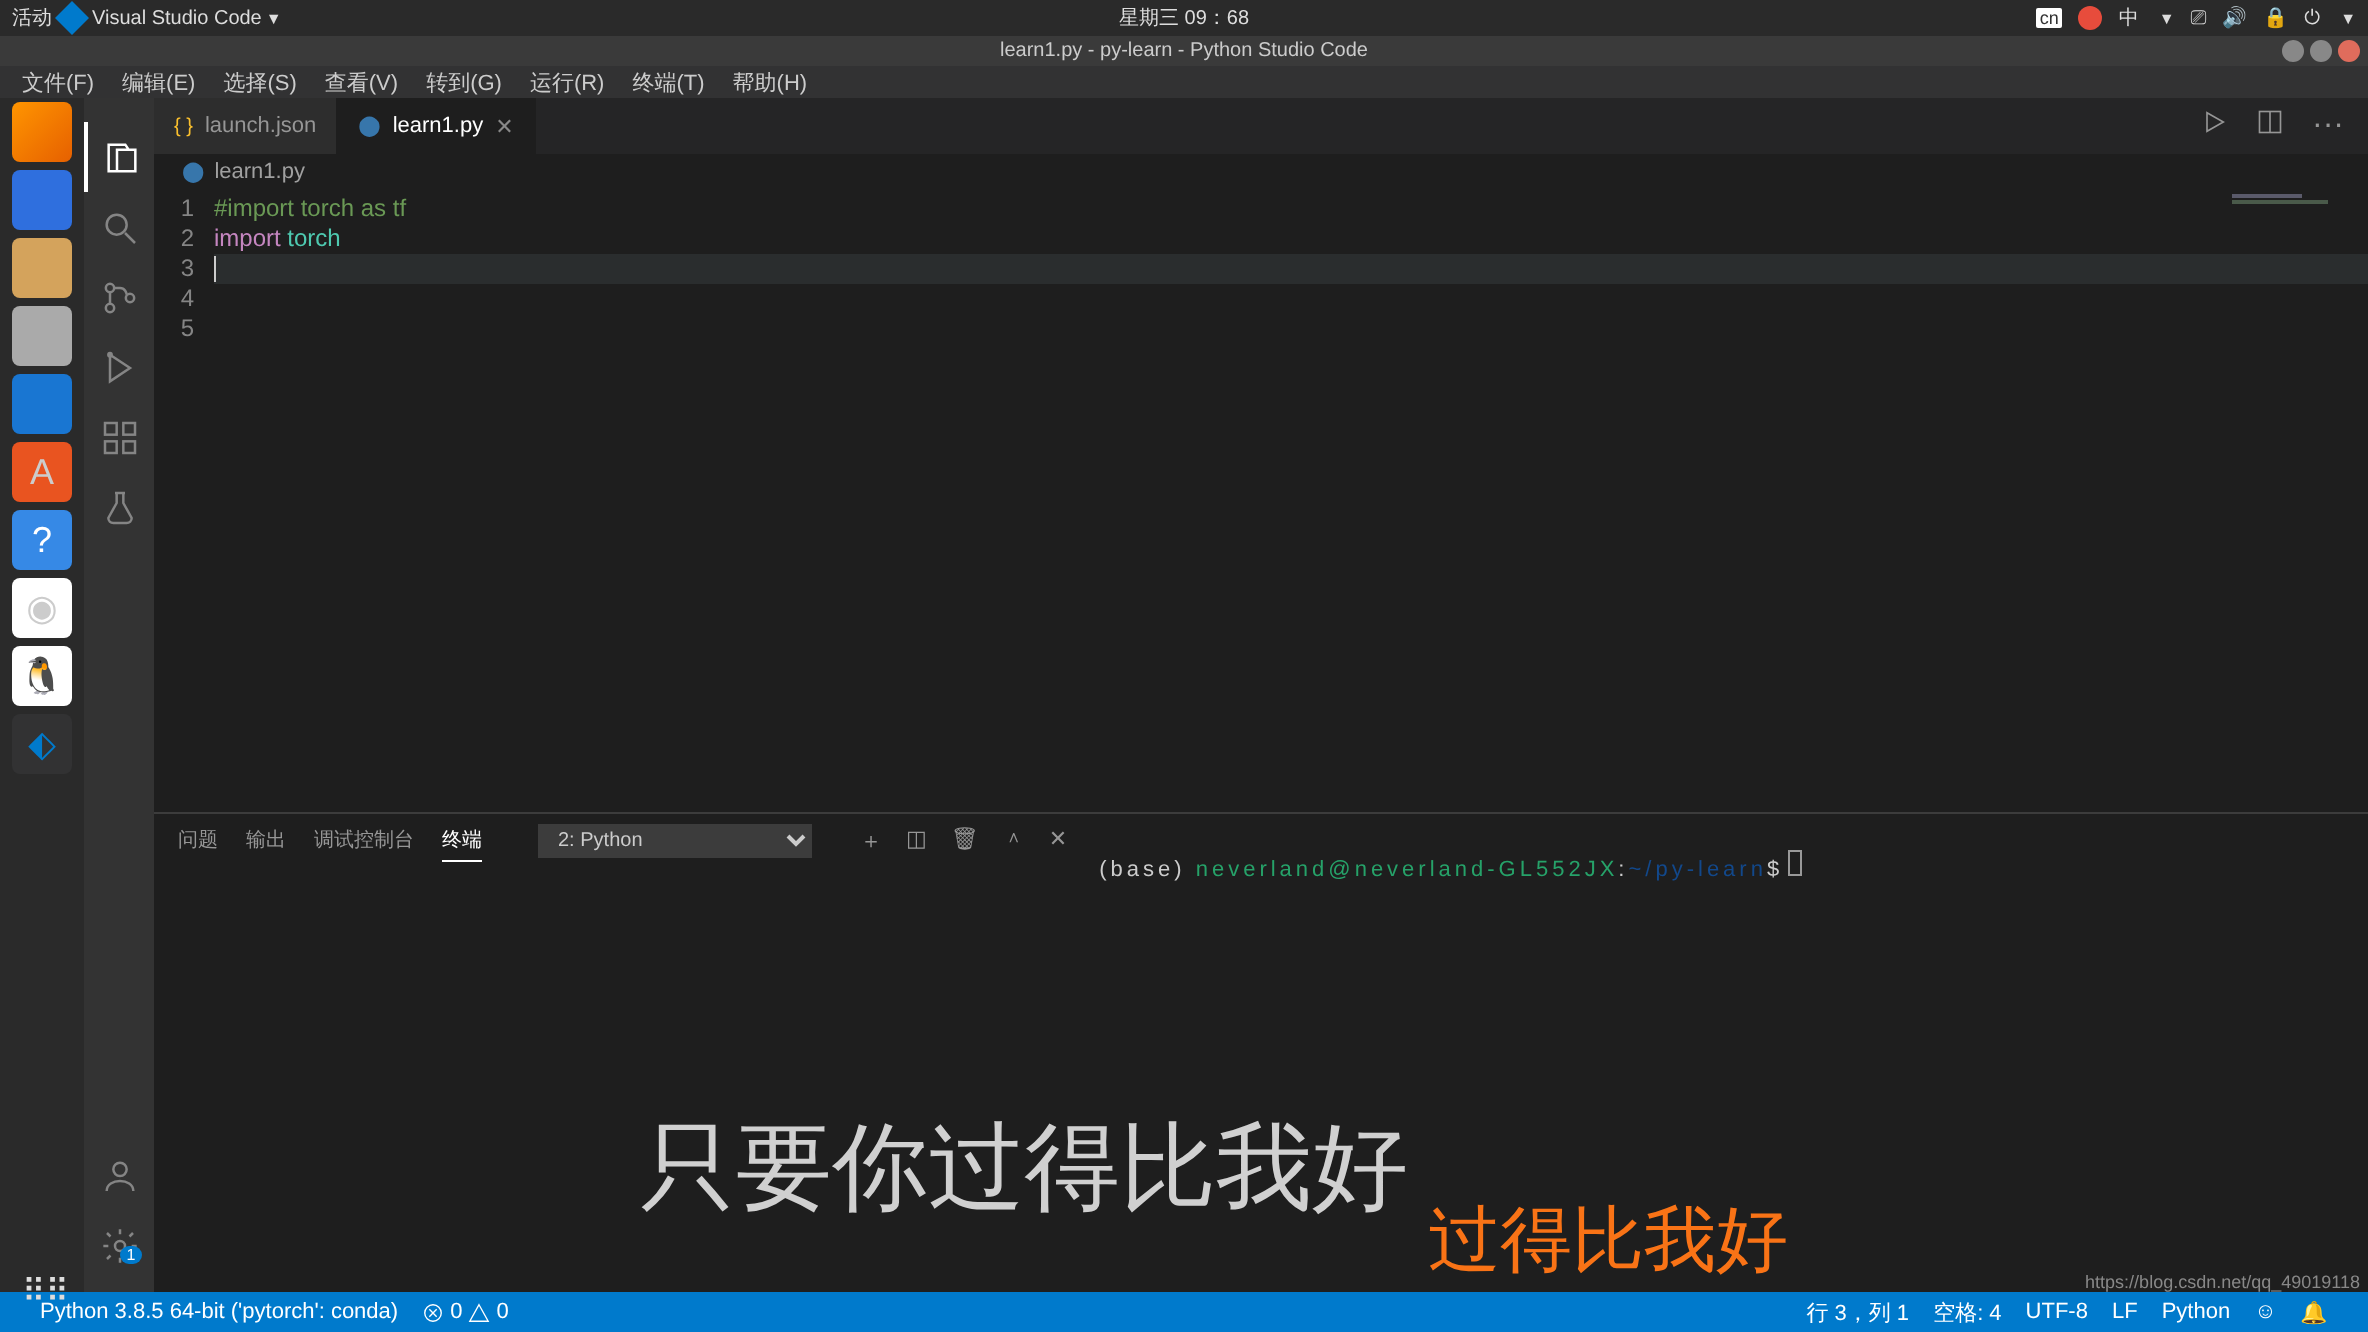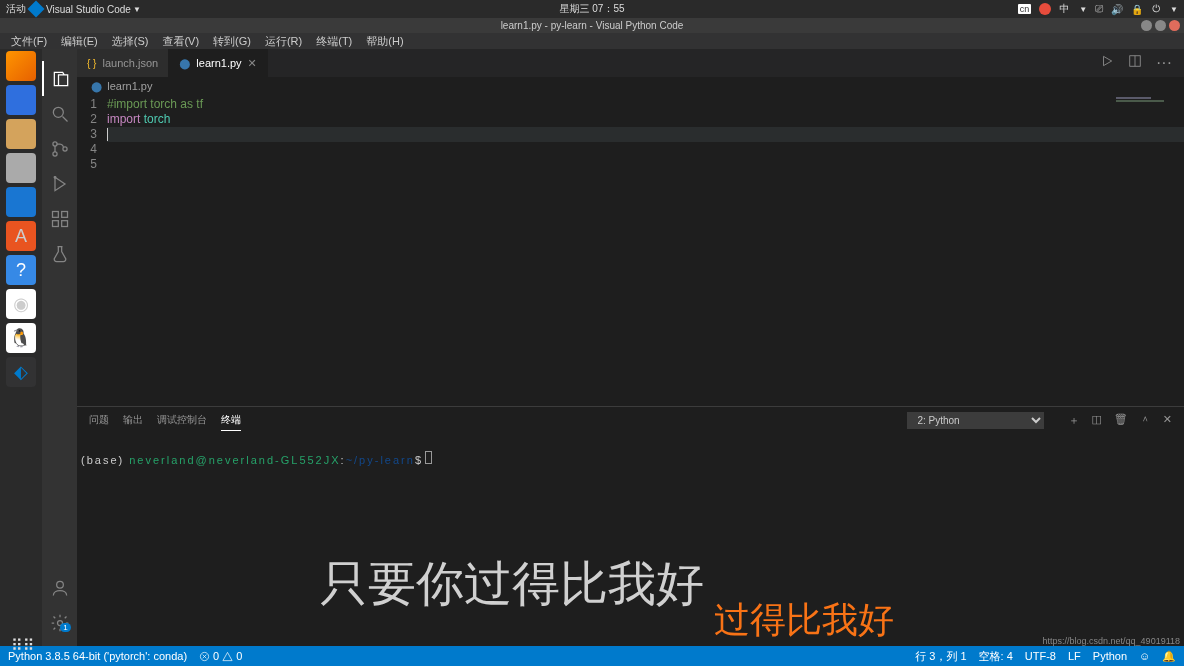--- a/index.html
+++ b/index.html
@@ -68,69 +68,69 @@
 .code-text{flex:1;padding-top:2px;}
 .code-line{height:15px;white-space:pre;}
 .code-line.hl{background:#2a2d2e;}
 .kw{color:#c586c0;} .mod{color:#4ec9b0;} .cmt{color:#6a9955;}
 .cursor{display:inline-block;width:1px;height:13px;background:#ccc;vertical-align:middle;}
 .minimap{position:absolute;right:10px;top:2px;width:58px;height:8px;}
 .minimap .mm1{width:35px;height:2px;background:#5a5a6a;margin-bottom:1px;}
 .minimap .mm2{width:48px;height:2px;background:#4a5a4a;}
 
 
-.panel{height:240px;border-top:1px solid #3c3c3c;display:flex;flex-direction:column;}
+.panel{height:240px;border-top:1px solid #3c3c3c;display:flex;flex-direction:row;}
 .panel-tabs{height:26px;display:flex;align-items:center;padding:0 12px;gap:14px;font-size:10px;color:#969696;}
 .panel-tabs .pt{padding:3px 0;}
 .panel-tabs .pt.active{color:#fff;border-bottom:1px solid #fff;}
 .panel-tabs .spacer{flex:1;}
 .term-select{background:#3c3c3c;color:#ccc;border:none;font-size:10px;padding:2px 6px;width:137px;}
 .panel-actions{display:flex;gap:12px;color:#969696;margin-left:10px;}
 .panel-actions span{font-size:11px;}
 
 .terminal{flex:1;padding:18px 4px;font-family:Consolas,monospace;font-size:11px;letter-spacing:2px;color:#ccc;position:relative;}
 .term-base{color:#ccc;}
 .term-user{color:#26a269;}
 .term-path{color:#12488b;}
 .term-cursor{display:inline-block;width:7px;height:13px;border:1px solid #999;margin-left:2px;}
 
 .overlay1{position:absolute;left:320px;top:552px;font-family:Liberation Serif, serif;font-size:48px;color:#d0d0d0;}
 .overlay2{position:absolute;left:714px;top:596px;font-family:Liberation Serif, serif;font-size:36px;color:#f97316;}
 
 
-.status-bar{height:20px;background:#007acc;color:#fff;display:flex;align-items:center;font-size:11px;padding:0 8px;gap:12px;}
+.status-bar{height:20px;background:#007acc;color:#fff;display:flex;align-items:center;font-size:11px;padding:0 20px;gap:12px;}
 .status-bar .sb-item{display:flex;align-items:center;gap:3px;}
 .status-bar .spacer{flex:1;}
 .status-bar svg{width:11px;height:11px;fill:none;stroke:currentColor;stroke-width:1.5;}
 .watermark{position:absolute;right:4px;bottom:20px;font-size:9px;color:#888;text-align:center;}
 </style>
 </head>
 <body>
 
 <div class="gnome-bar">
   <span>活动</span>
   <span class="vscode-ic"></span>
   <span>Visual Studio Code</span>
     <span class="tri">▼</span>
-  <span class="center">星期三 07：55</span>
+  <span class="center">星期三 09：68</span>
   <div class="right">
     <span class="cn-kbd">cn</span>
     <span class="red-dot"></span>
     <span>中</span>
       <span class="tri">▼</span>
     <span>⎚</span>
     <span>🔊</span>
     <span>🔒</span>
     <span>⏻</span>
       <span class="tri">▼</span>
   </div>
 </div>
 
 <div class="window-titlebar">
-  <span>learn1.py - py-learn - Visual Python Code</span>
+  <span>learn1.py - py-learn - Python Studio Code</span>
   <div class="controls">
     <span class="min-btn"></span>
     <span class="max-btn"></span>
     <span class="close-btn"></span>
   </div>
 </div>
 
 <div class="menu-bar">
   <span>文件(F)</span>
   <span>编辑(E)</span>

